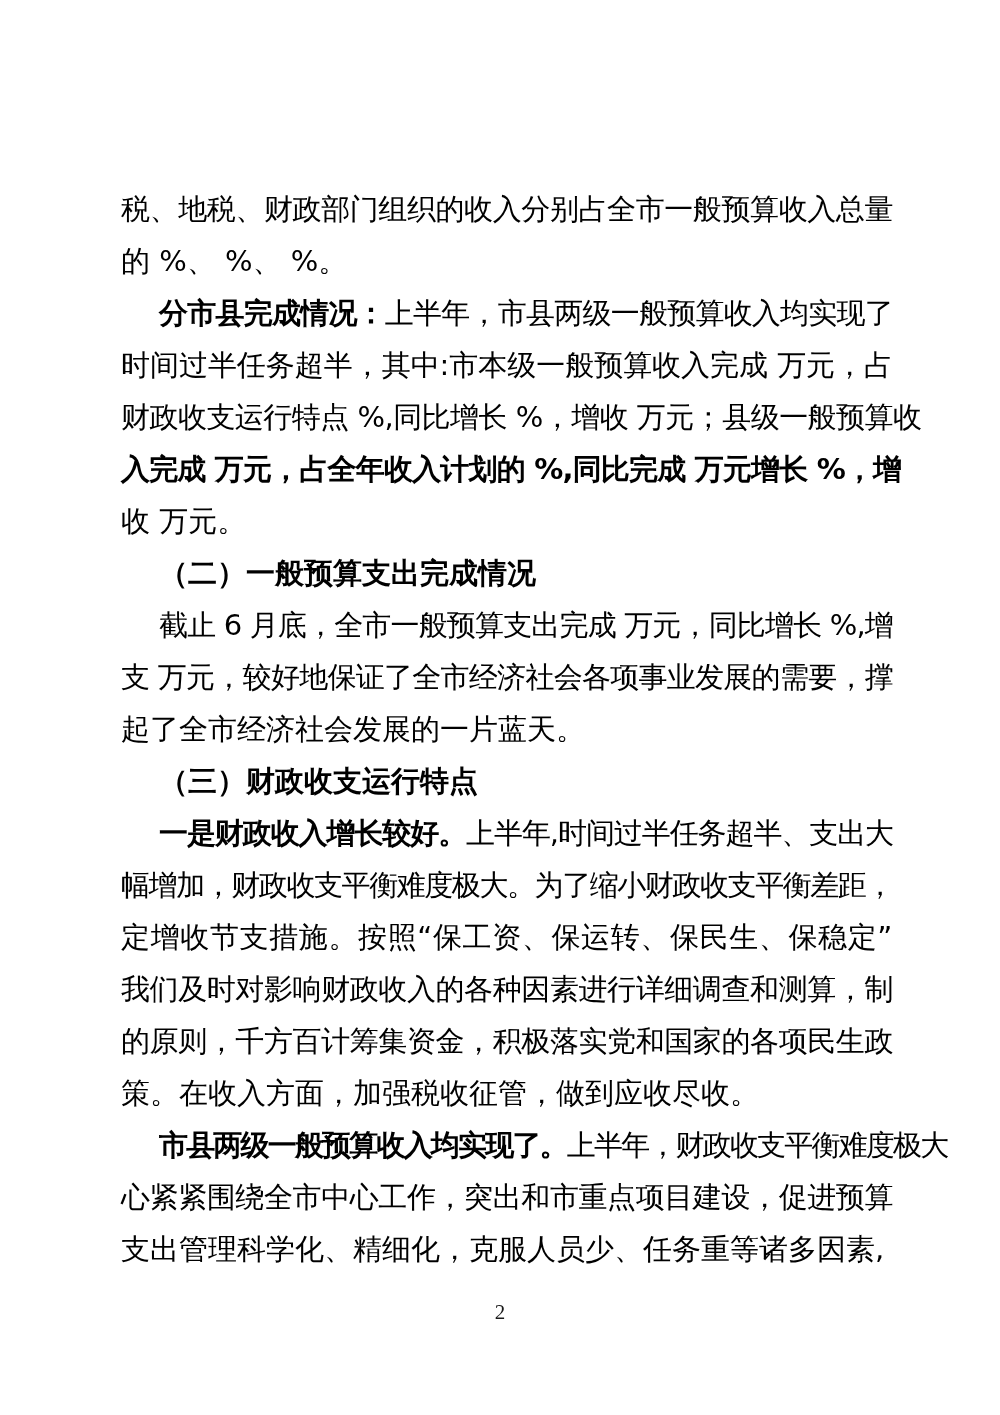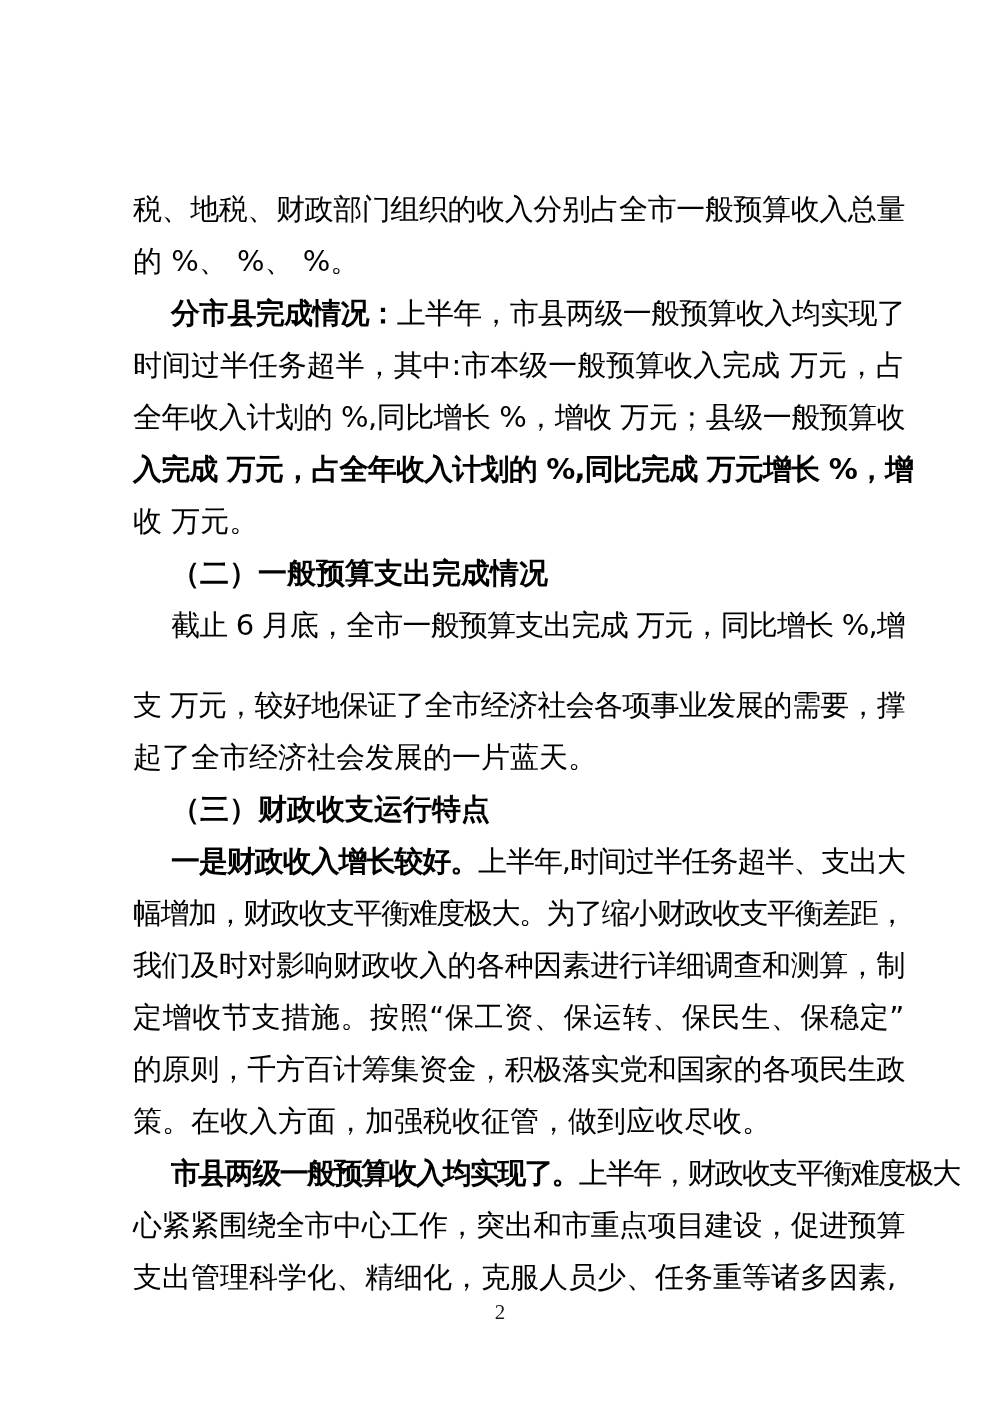--- a/index.html
+++ b/index.html
@@ -9,21 +9,21 @@
     font-family: "DejaVu Sans", sans-serif;
   }
   .page {
     position: relative;
     width: 1000px; height: 1415px;
     background: #ffffff;
     overflow: hidden;
   }
   .textcol {
     position: absolute;
-    left: 133px; top: 191px;
+    left: 121px; top: 191px;
     width: 772px;
     color: #000000;
   }
   .block { margin: 0; padding: 0; }
   .line {
     height: 52px;
     font-size: 29px;
     line-height: 36px;
     white-space: pre;
     overflow: visible;
@@ -46,40 +46,40 @@
 
 <div class="page">
   <div class="textcol">
       <div class="block paragraph">
         <div class="line justify" style="letter-spacing: -0.407407px;"><span class="measure"><span class="seg">税、地税、财政部门组织的收入分别占全市一般预算收入总量</span></span></div>
         <div class="line"><span class="measure"><span class="seg">的 %、 %、 %。</span></span></div>
       </div>
       <div class="block paragraph">
         <div class="line indent justify" style="letter-spacing: -0.769231px;"><span class="measure"><span class="seg b">分市县完成情况：</span><span class="seg">上半年，市县两级一般预算收入均实现了</span></span></div>
         <div class="line justify" style="letter-spacing: -0.0357143px;"><span class="measure"><span class="seg">时间过半任务超半，其中:市本级一般预算收入完成 万元，占</span></span></div>
-        <div class="line justify" style="letter-spacing: -0.532813px;"><span class="measure"><span class="seg">全年收入计划的 %,同比增长 %，增收 万元；县级一般预算收</span></span></div>
+        <div class="line justify" style="letter-spacing: -0.532813px;"><span class="measure"><span class="seg">财政收支运行特点 %,同比增长 %，增收 万元；县级一般预算收</span></span></div>
         <div class="line justify" style="letter-spacing: -0.813004px; font-weight: bold;"><span class="measure"><span class="seg">入完成 万元，占全年收入计划的 %,同比完成 万元增长 %，增</span></span></div>
         <div class="line"><span class="measure"><span class="seg">收 万元。</span></span></div>
       </div>
       <div class="block heading">
         <div class="line indent"><span class="measure"><span class="seg b">（二）一般预算支出完成情况</span></span></div>
       </div>
       <div class="block paragraph">
         <div class="line indent justify" style="letter-spacing: -0.836979px;"><span class="measure"><span class="seg">截止 6 月底，全市一般预算支出完成 万元，同比增长 %,增</span></span></div>
-        <div class="line justify" style="letter-spacing: -0.722098px; margin-top: 28px;"><span class="measure"><span class="seg">支 万元，较好地保证了全市经济社会各项事业发展的需要，撑</span></span></div>
+        <div class="line justify" style="letter-spacing: -0.722098px;"><span class="measure"><span class="seg">支 万元，较好地保证了全市经济社会各项事业发展的需要，撑</span></span></div>
         <div class="line"><span class="measure"><span class="seg">起了全市经济社会发展的一片蓝天。</span></span></div>
       </div>
       <div class="block heading">
         <div class="line indent"><span class="measure"><span class="seg b">（三）财政收支运行特点</span></span></div>
       </div>
       <div class="block paragraph">
         <div class="line indent justify" style="letter-spacing: -1.08218px;"><span class="measure"><span class="seg b">一是财政收入增长较好。</span><span class="seg">上半年,时间过半任务超半、支出大</span></span></div>
         <div class="line justify" style="letter-spacing: -1.42857px;"><span class="measure"><span class="seg">幅增加，财政收支平衡难度极大。为了缩小财政收支平衡差距，</span></span></div>
+        <div class="line justify" style="letter-spacing: 0.627315px;"><span class="measure"><span class="seg">定增收节支措施。按照“保工资、保运转、保民生、保稳定”</span></span></div>
         <div class="line justify" style="letter-spacing: -0.407407px;"><span class="measure"><span class="seg">我们及时对影响财政收入的各种因素进行详细调查和测算，制</span></span></div>
-        <div class="line justify" style="letter-spacing: 0.627315px;"><span class="measure"><span class="seg">定增收节支措施。按照“保工资、保运转、保民生、保稳定”</span></span></div>
         <div class="line justify" style="letter-spacing: -0.407407px;"><span class="measure"><span class="seg">的原则，千方百计筹集资金，积极落实党和国家的各项民生政</span></span></div>
         <div class="line"><span class="measure"><span class="seg">策。在收入方面，加强税收征管，做到应收尽收。</span></span></div>
       </div>
       <div class="block paragraph">
         <div class="line indent justify" style="letter-spacing: -1.81481px;"><span class="measure"><span class="seg b">市县两级一般预算收入均实现了。</span><span class="seg">上半年，财政收支平衡难度极大</span></span></div>
         <div class="line justify" style="letter-spacing: -0.407407px;"><span class="measure"><span class="seg">心紧紧围绕全市中心工作，突出和市重点项目建设，促进预算</span></span></div>
         <div class="line"><span class="measure"><span class="seg">支出管理科学化、精细化，克服人员少、任务重等诸多因素,</span></span></div>
       </div>
     </div>
   <div class="page-number">2</div>

